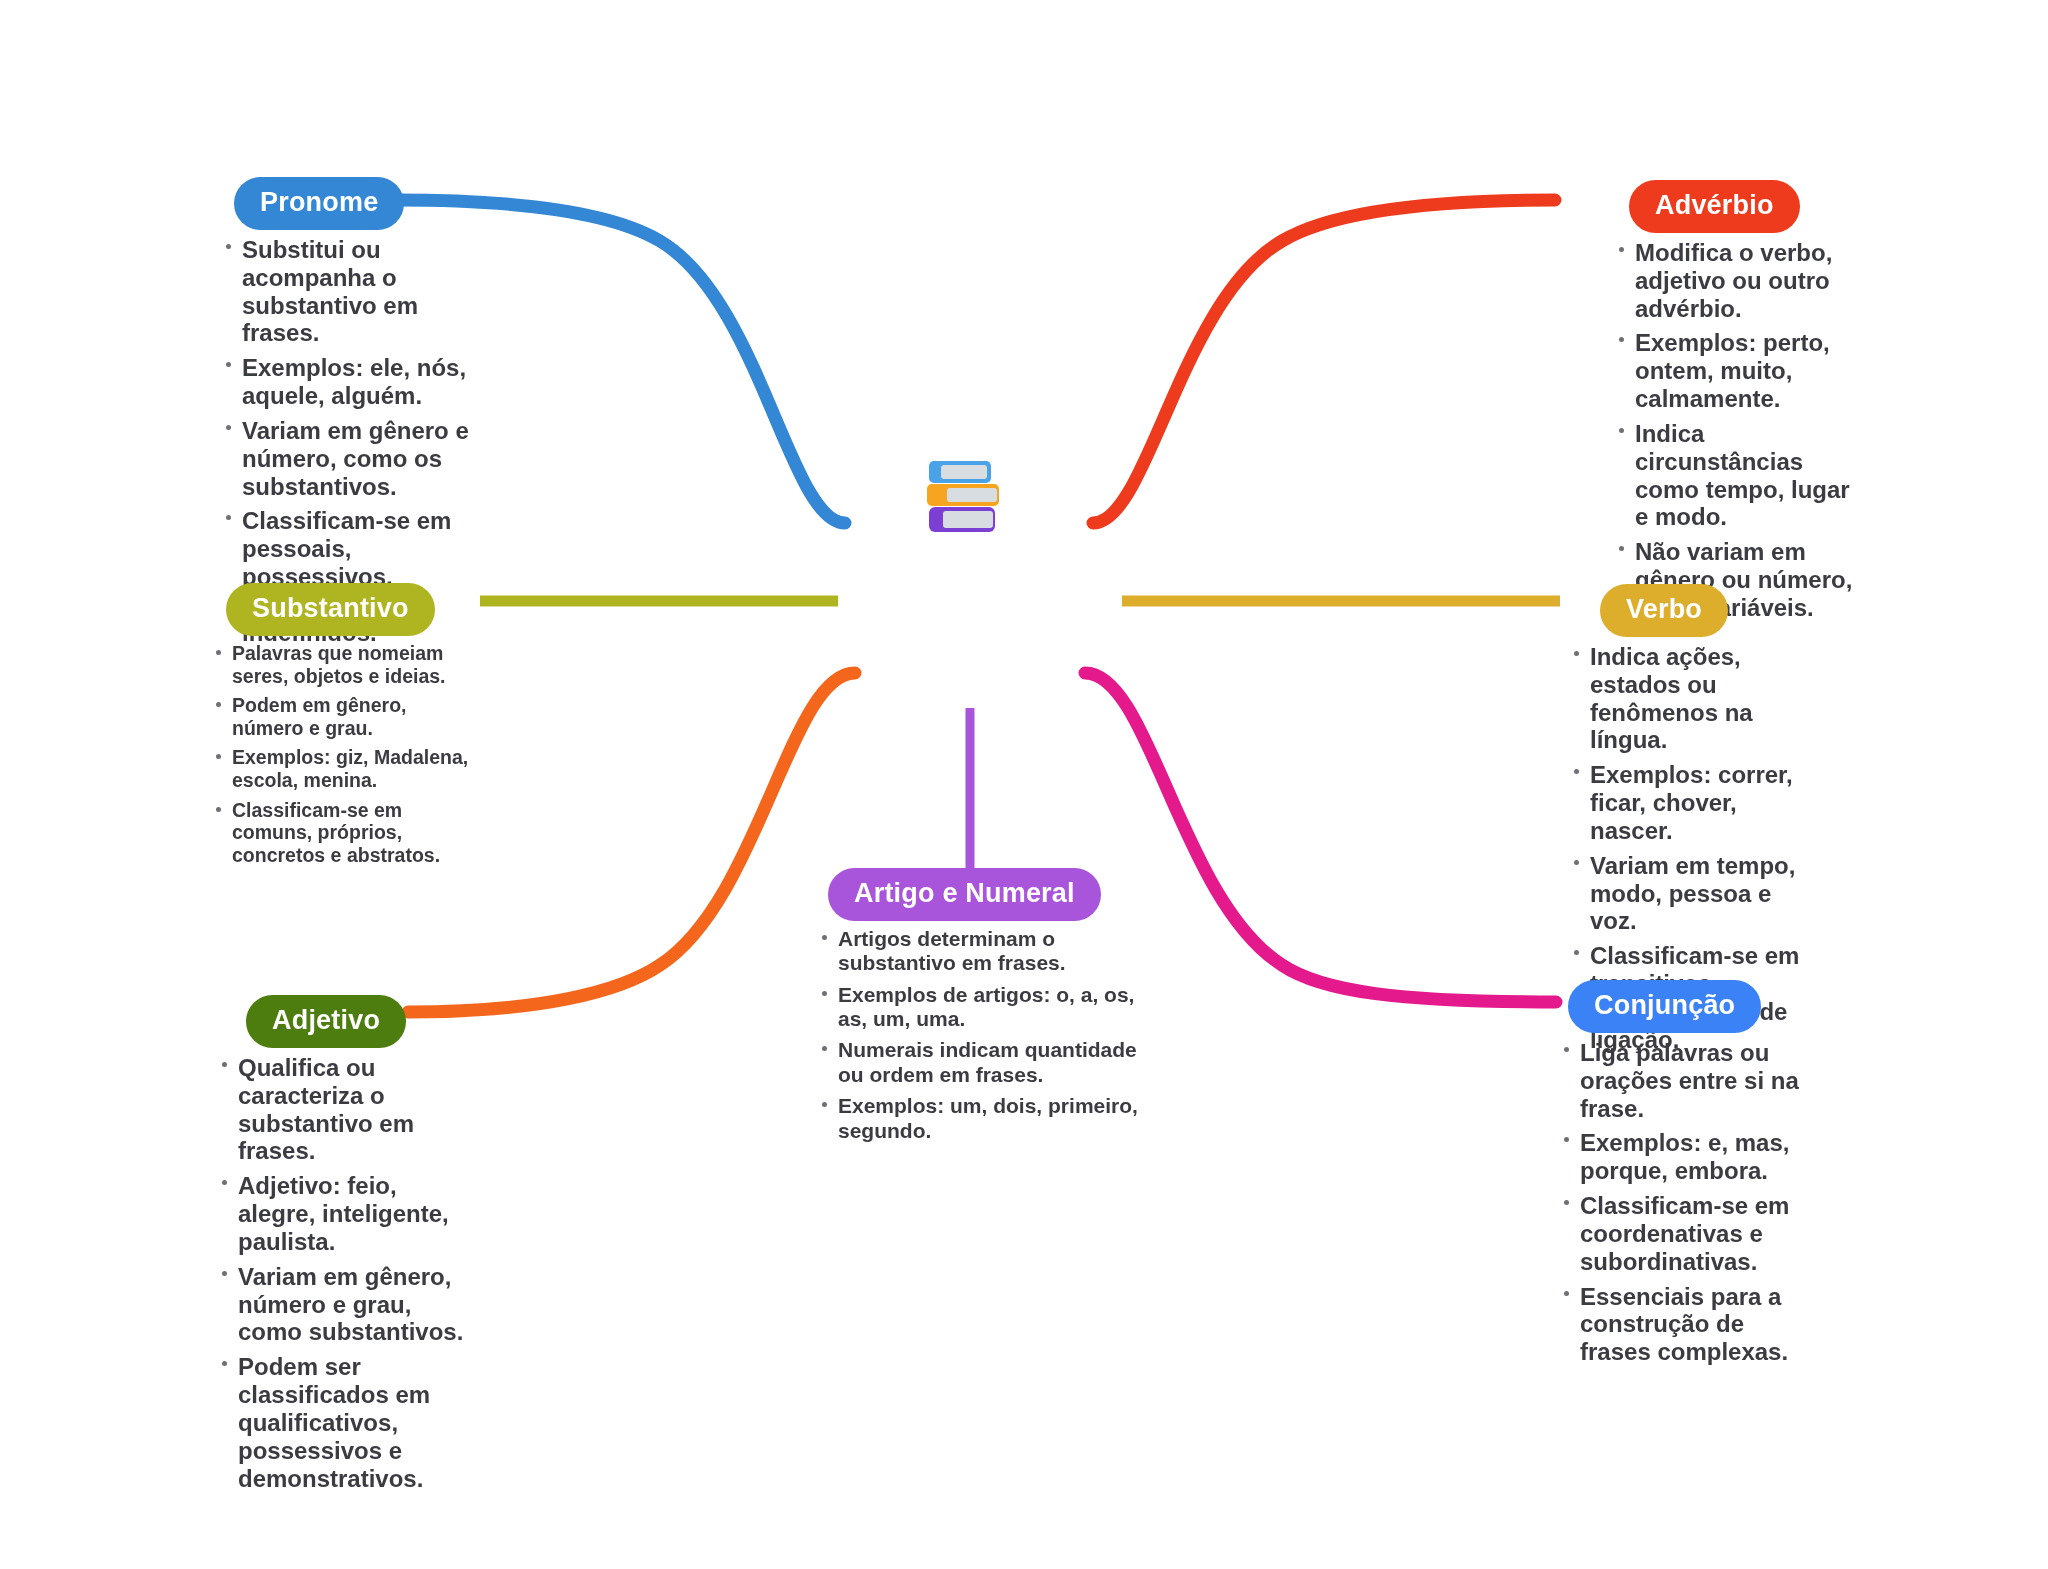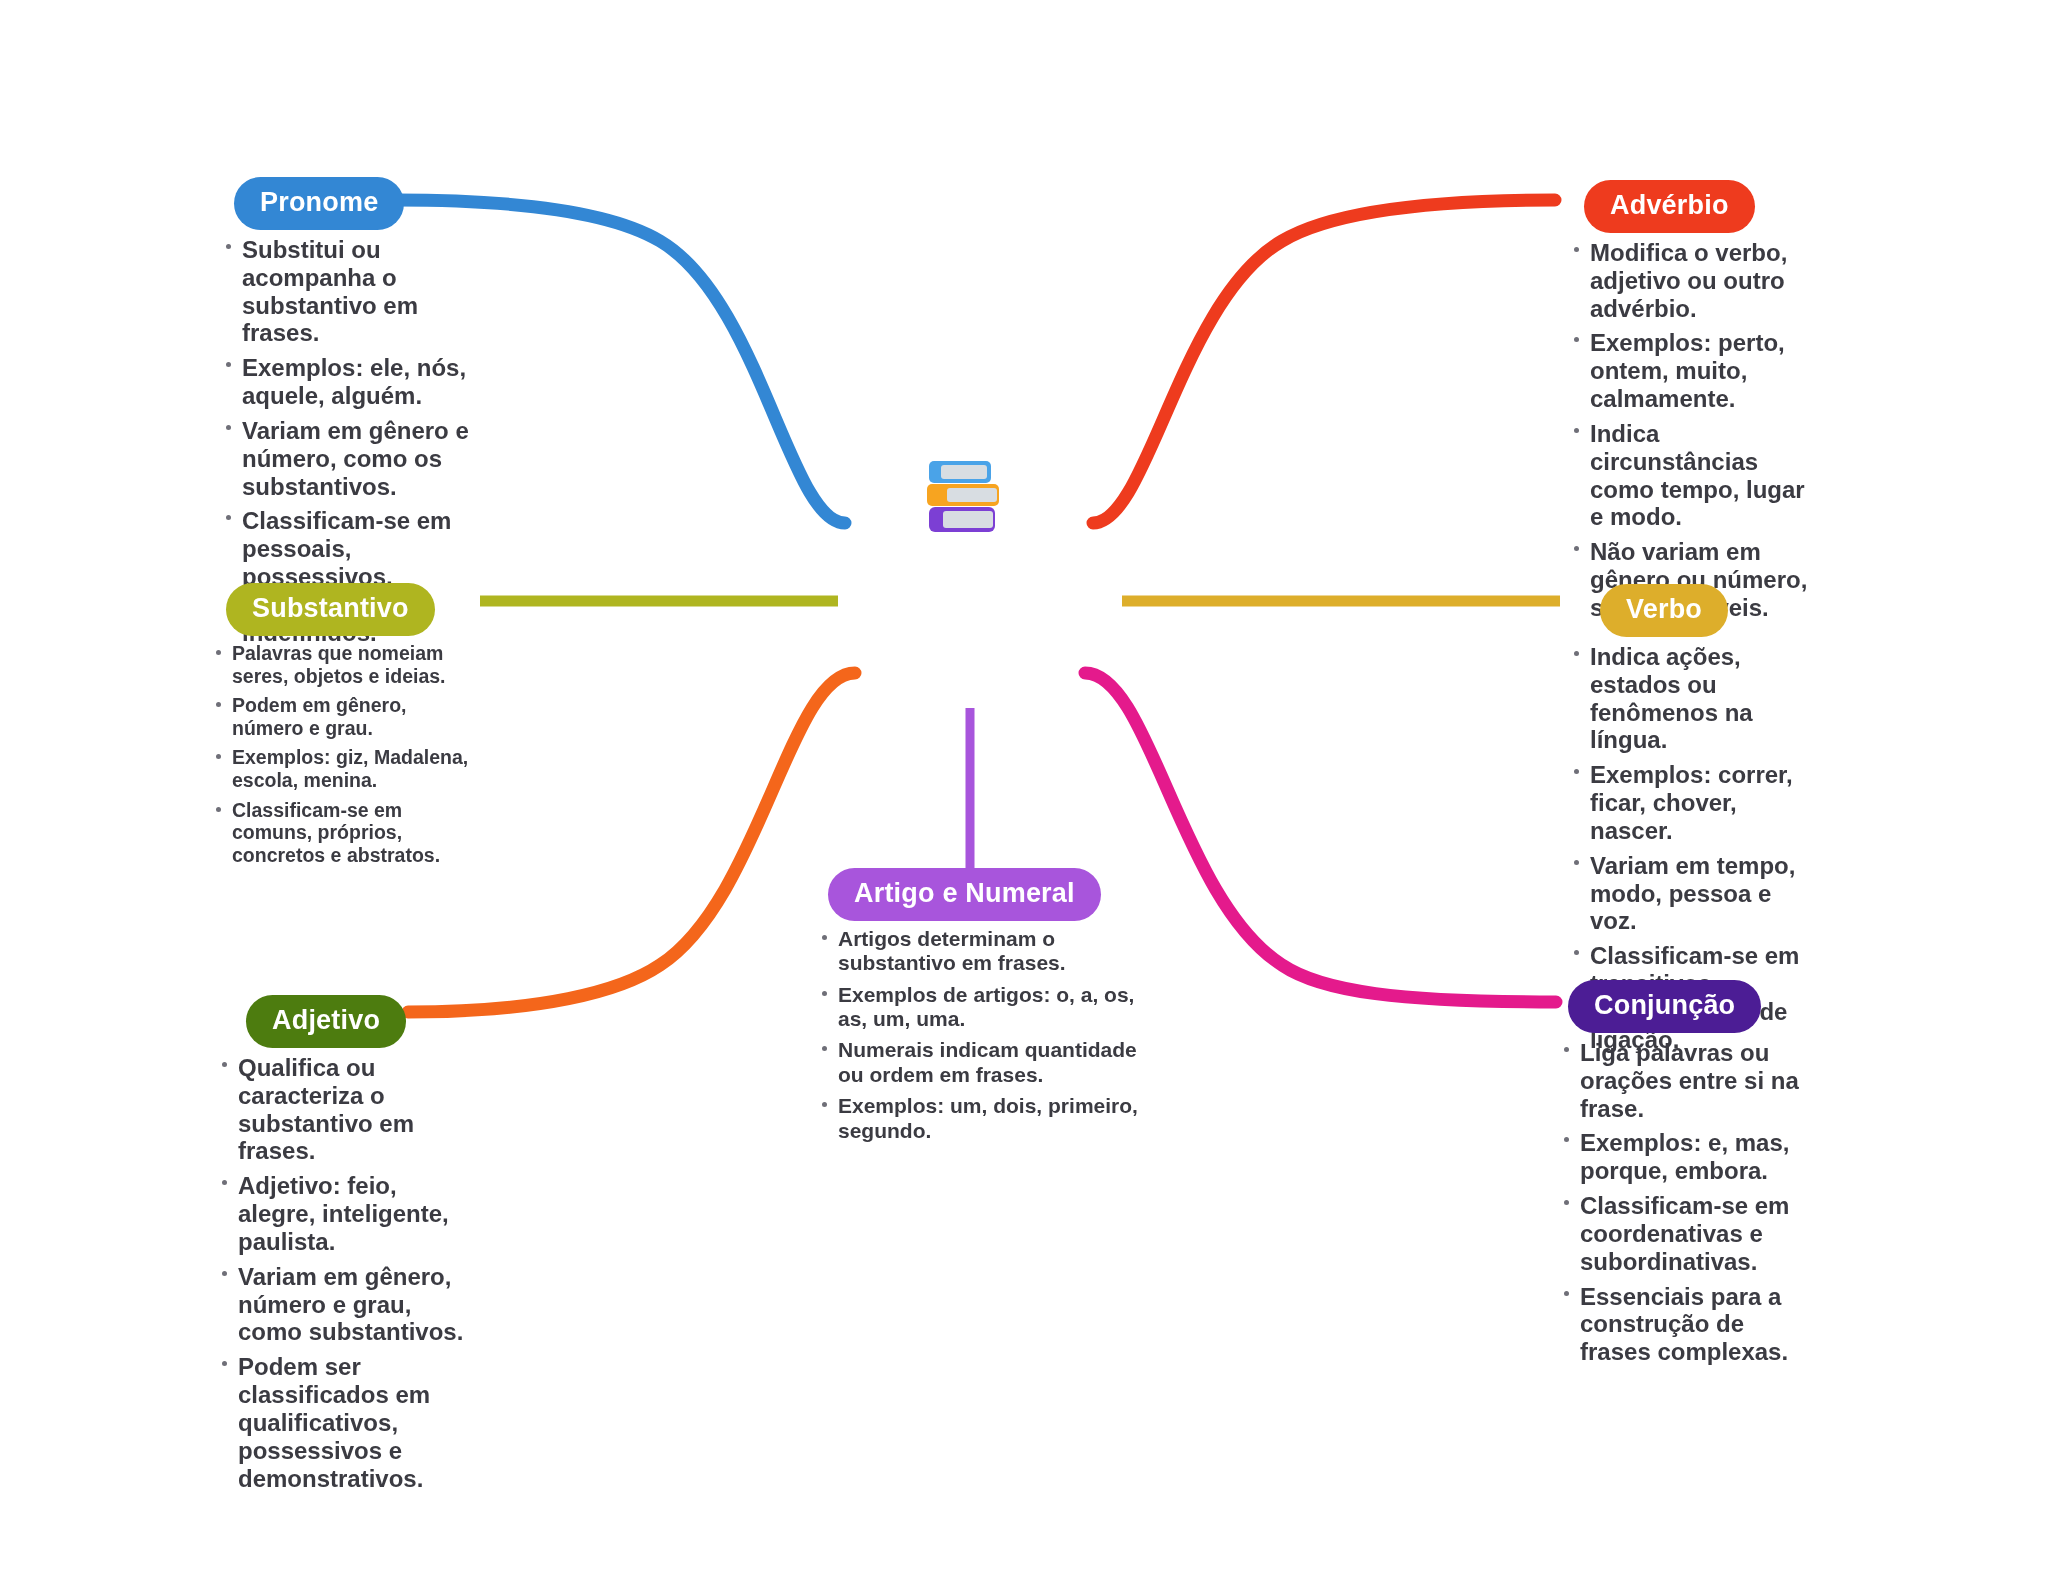--- a/index.html
+++ b/index.html
@@ -13,21 +13,21 @@
         letter-spacing:.2px;}
   .bullets{margin:6px 0 0 0;padding:0;list-style:none;}
   .bullets li{position:relative;padding-left:20px;margin:0 0 7px 0;
               font-size:24px;line-height:1.16;color:#3b3b42;font-weight:600;}
   .bullets li:before{content:"";position:absolute;left:4px;top:8px;
               width:5px;height:5px;border-radius:50%;background:#6f6f78;}
 
   
   #n-pronome{left:222px;top:177px;width:250px;}
   #n-pronome .pill{margin-left:12px;}
-  #n-adverbio{left:1570px;top:180px;width:250px;}
+  #n-adverbio{left:1615px;top:180px;width:250px;}
   #n-substantivo{left:212px;top:583px;width:265px;}
   #n-verbo{left:1570px;top:584px;width:250px;}
   #n-adjetivo{left:218px;top:995px;width:255px;}
   #n-artigo{left:818px;top:868px;width:340px;}
   #n-conjuncao{left:1560px;top:980px;width:245px;}
 
   #n-adverbio .pill{margin-left:14px;}
   #n-substantivo .pill{margin-left:14px;}
   #n-verbo .pill{margin-left:30px;}
   #n-adjetivo .pill{margin-left:28px;}
@@ -131,21 +131,21 @@
     <div class="pill" style="background: rgb(168, 85, 220);">Artigo e Numeral</div>
     <ul class="bullets">
       <li>Artigos determinam o substantivo em frases.</li>
       <li>Exemplos de artigos: o, a, os, as, um, uma.</li>
       <li>Numerais indicam quantidade ou ordem em frases.</li>
       <li>Exemplos: um, dois, primeiro, segundo.</li>
     </ul>
   </div>
 
   <div class="node" id="n-conjuncao">
-    <div class="pill" style="background: #4c1d95;">Conjunção</div>
+    <div class="pill" style="background: #3b82f6;">Conjunção</div>
     <ul class="bullets">
       <li>Liga palavras ou orações entre si na frase.</li>
       <li>Exemplos: e, mas, porque, embora.</li>
       <li>Classificam-se em coordenativas e subordinativas.</li>
       <li>Essenciais para a construção de frases complexas.</li>
     </ul>
   </div>
 
 </div>
 

